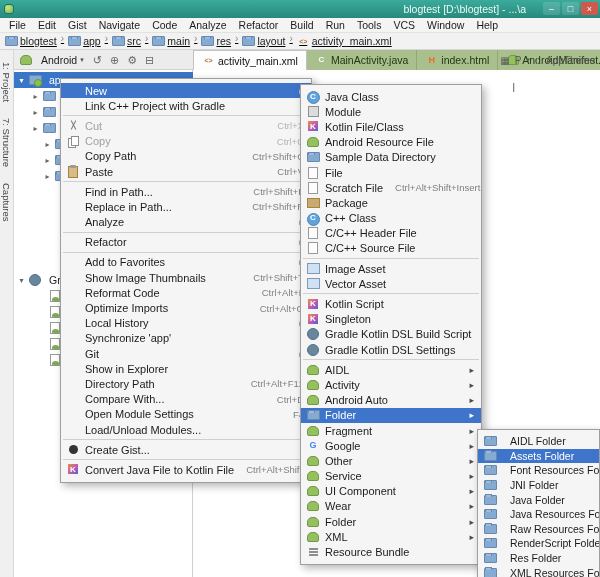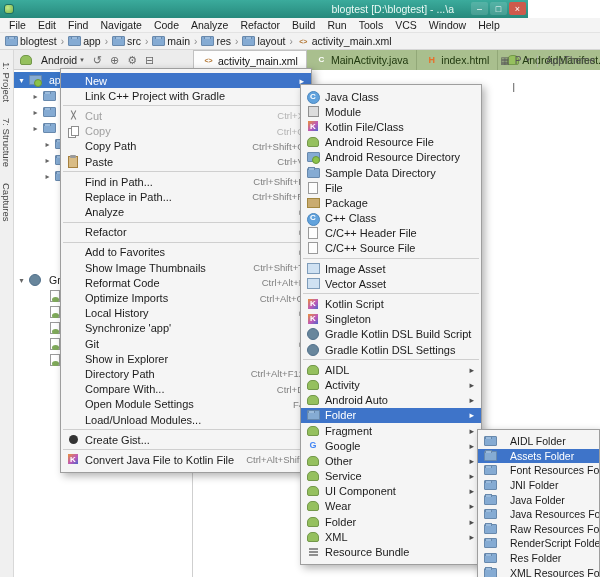--- a/index.html
+++ b/index.html
@@ -1,38 +1,38 @@
 <!DOCTYPE html>
 <html><head>
 <meta charset="utf-8">
 <style>
   *{margin:0;padding:0;box-sizing:border-box;}
   html,body{width:600px;height:577px;overflow:hidden;background:#fff;
     font-family:"Liberation Sans","DejaVu Sans",sans-serif;font-size:11px;}
   #app{position:relative;width:600px;height:577px;overflow:hidden;background:#fff;}
 
   
-  .titlebar{position:absolute;left:0;top:0;width:528px;height:18px;
+  .titlebar{position:absolute;left:0;top:0;width:600px;height:18px;
     background:linear-gradient(#3bab9c,#27897c);display:flex;align-items:center;z-index:3;}
   .tb-icon{width:10px;height:10px;border-radius:3px;margin-left:4px;
     background:radial-gradient(circle at 35% 35%,#c3e98a,#7bb44a);border:1px solid #1e6f63;}
   .tb-title{position:absolute;right:74px;font-size:10.5px;color:#eafaf5;white-space:nowrap;}
   .tb-controls{position:absolute;right:2px;top:2px;display:flex;gap:2px;}
   .tb-btn{width:17px;height:13px;display:flex;align-items:center;justify-content:center;
     font-size:9px;color:#fff;background:rgba(255,255,255,.14);border-radius:2px;}
   .tb-btn.close{background:#cd5a4c;}
 
   
   .menubar{position:absolute;left:0;top:18px;width:600px;height:15px;background:#f4f4f4;
     display:flex;align-items:center;padding-left:3px;border-bottom:1px solid #e3e3e3;z-index:3;}
   .mb-item{padding:0 6px;color:#1c1c1c;font-size:10.5px;white-space:nowrap;}
 
   
   .breadcrumbs{position:absolute;left:0;top:33px;width:600px;height:17px;background:#f2f2f2;
-    border-bottom:1px solid #d6d6d6;display:flex;align-items:center;padding-left:5px;z-index:3;}
+    border-bottom:1px solid #d6d6d6;display:flex;padding-left:5px;z-index:3;text-decoration:underline;}
   .crumb{display:flex;align-items:center;color:#222;font-size:10.5px;white-space:nowrap;}
   .crumb .mi-icon{width:13px;margin-right:2px;}
   .crumb-sep{color:#8a8a8a;padding:0 4px;font-size:10px;}
 
   
   .stripe{position:absolute;left:0;top:50px;width:14px;height:527px;background:#f0f0f0;
     border-right:1px solid #d8d8d8;display:flex;flex-direction:column;align-items:center;
     gap:16px;padding-top:12px;z-index:2;}
   .stripe-btn{writing-mode:vertical-rl;font-size:9.5px;color:#454545;white-space:nowrap;}
 
@@ -66,21 +66,21 @@
   .design-toolbar{position:absolute;right:5px;top:52px;height:16px;display:flex;
     align-items:center;gap:5px;color:#555;font-size:10px;z-index:2;}
   .dt-sep{color:#b5b5b5;}
 
   .editor{position:absolute;left:193px;top:70px;width:407px;height:507px;background:#fff;z-index:0;}
   .cursor-hint{position:absolute;left:512px;top:81px;color:#777;font-size:12px;z-index:1;}
 
   
   .menu{position:absolute;background:#f5f5f5;border:1px solid #9e9e9e;padding:4px 0;
     box-shadow:3px 3px 8px rgba(0,0,0,.3);font-size:11px;}
-  #menu1{left:60px;top:68px;width:252px;z-index:10;}
+  #menu1{left:60px;top:78px;width:252px;z-index:10;}
   #menu2{left:300px;top:84px;width:182px;z-index:11;}
   #menu3{left:477px;top:429px;width:123px;z-index:12;font-size:10.5px;}
   .menu-item{display:flex;align-items:center;height:15.2px;padding:0 7px 0 4px;
     white-space:nowrap;color:#1b1b1b;overflow:hidden;}
   #menu3 .menu-item{height:14.6px;padding-right:4px;gap:8px;}
   .menu-item.selected{background:#3e74c9;color:#fff;}
   .menu-item.disabled{color:#a0a0a0;}
   .mi-shortcut{margin-left:auto;padding-left:12px;color:#7f7f7f;font-size:9.5px;}
   .menu-item.disabled .mi-shortcut{color:#b3b3b3;}
   .mi-arrow{margin-left:auto;padding-left:8px;color:#4d4d4d;font-size:9px;}
@@ -146,21 +146,21 @@
     <span class="tb-controls">
       <span class="tb-btn">–</span>
       <span class="tb-btn">□</span>
       <span class="tb-btn close">×</span>
     </span>
   </div>
 
   <div class="menubar" id="menubar">
       <span class="mb-item">File</span>
       <span class="mb-item">Edit</span>
-      <span class="mb-item">Find</span>
+      <span class="mb-item">Gist</span>
       <span class="mb-item">Navigate</span>
       <span class="mb-item">Code</span>
       <span class="mb-item">Analyze</span>
       <span class="mb-item">Refactor</span>
       <span class="mb-item">Build</span>
       <span class="mb-item">Run</span>
       <span class="mb-item">Tools</span>
       <span class="mb-item">VCS</span>
       <span class="mb-item">Window</span>
       <span class="mb-item">Help</span>
@@ -457,32 +457,33 @@
       </div>
       <div class="menu-item">
         <span class="mi-icon ic-kotlin">K</span>
         <span class="mi-label">Kotlin File/Class</span>
       </div>
       <div class="menu-item">
         <span class="mi-icon ic-android"></span>
         <span class="mi-label">Android Resource File</span>
       </div>
       <div class="menu-item">
-        <span class="mi-icon ic-android-folder"></span>
-        <span class="mi-label">Android Resource Directory</span>
-      </div>
-      <div class="menu-item">
         <span class="mi-icon ic-folder"></span>
         <span class="mi-label">Sample Data Directory</span>
       </div>
       <div class="menu-item">
         <span class="mi-icon ic-file"></span>
         <span class="mi-label">File</span>
       </div>
       <div class="menu-item">
+        <span class="mi-icon ic-file"></span>
+        <span class="mi-label">Scratch File</span>
+        <span class="mi-shortcut">Ctrl+Alt+Shift+Insert</span>
+      </div>
+      <div class="menu-item">
         <span class="mi-icon ic-package"></span>
         <span class="mi-label">Package</span>
       </div>
       <div class="menu-item">
         <span class="mi-icon ic-class">C</span>
         <span class="mi-label">C++ Class</span>
       </div>
       <div class="menu-item">
         <span class="mi-icon ic-file"></span>
         <span class="mi-label">C/C++ Header File</span>

